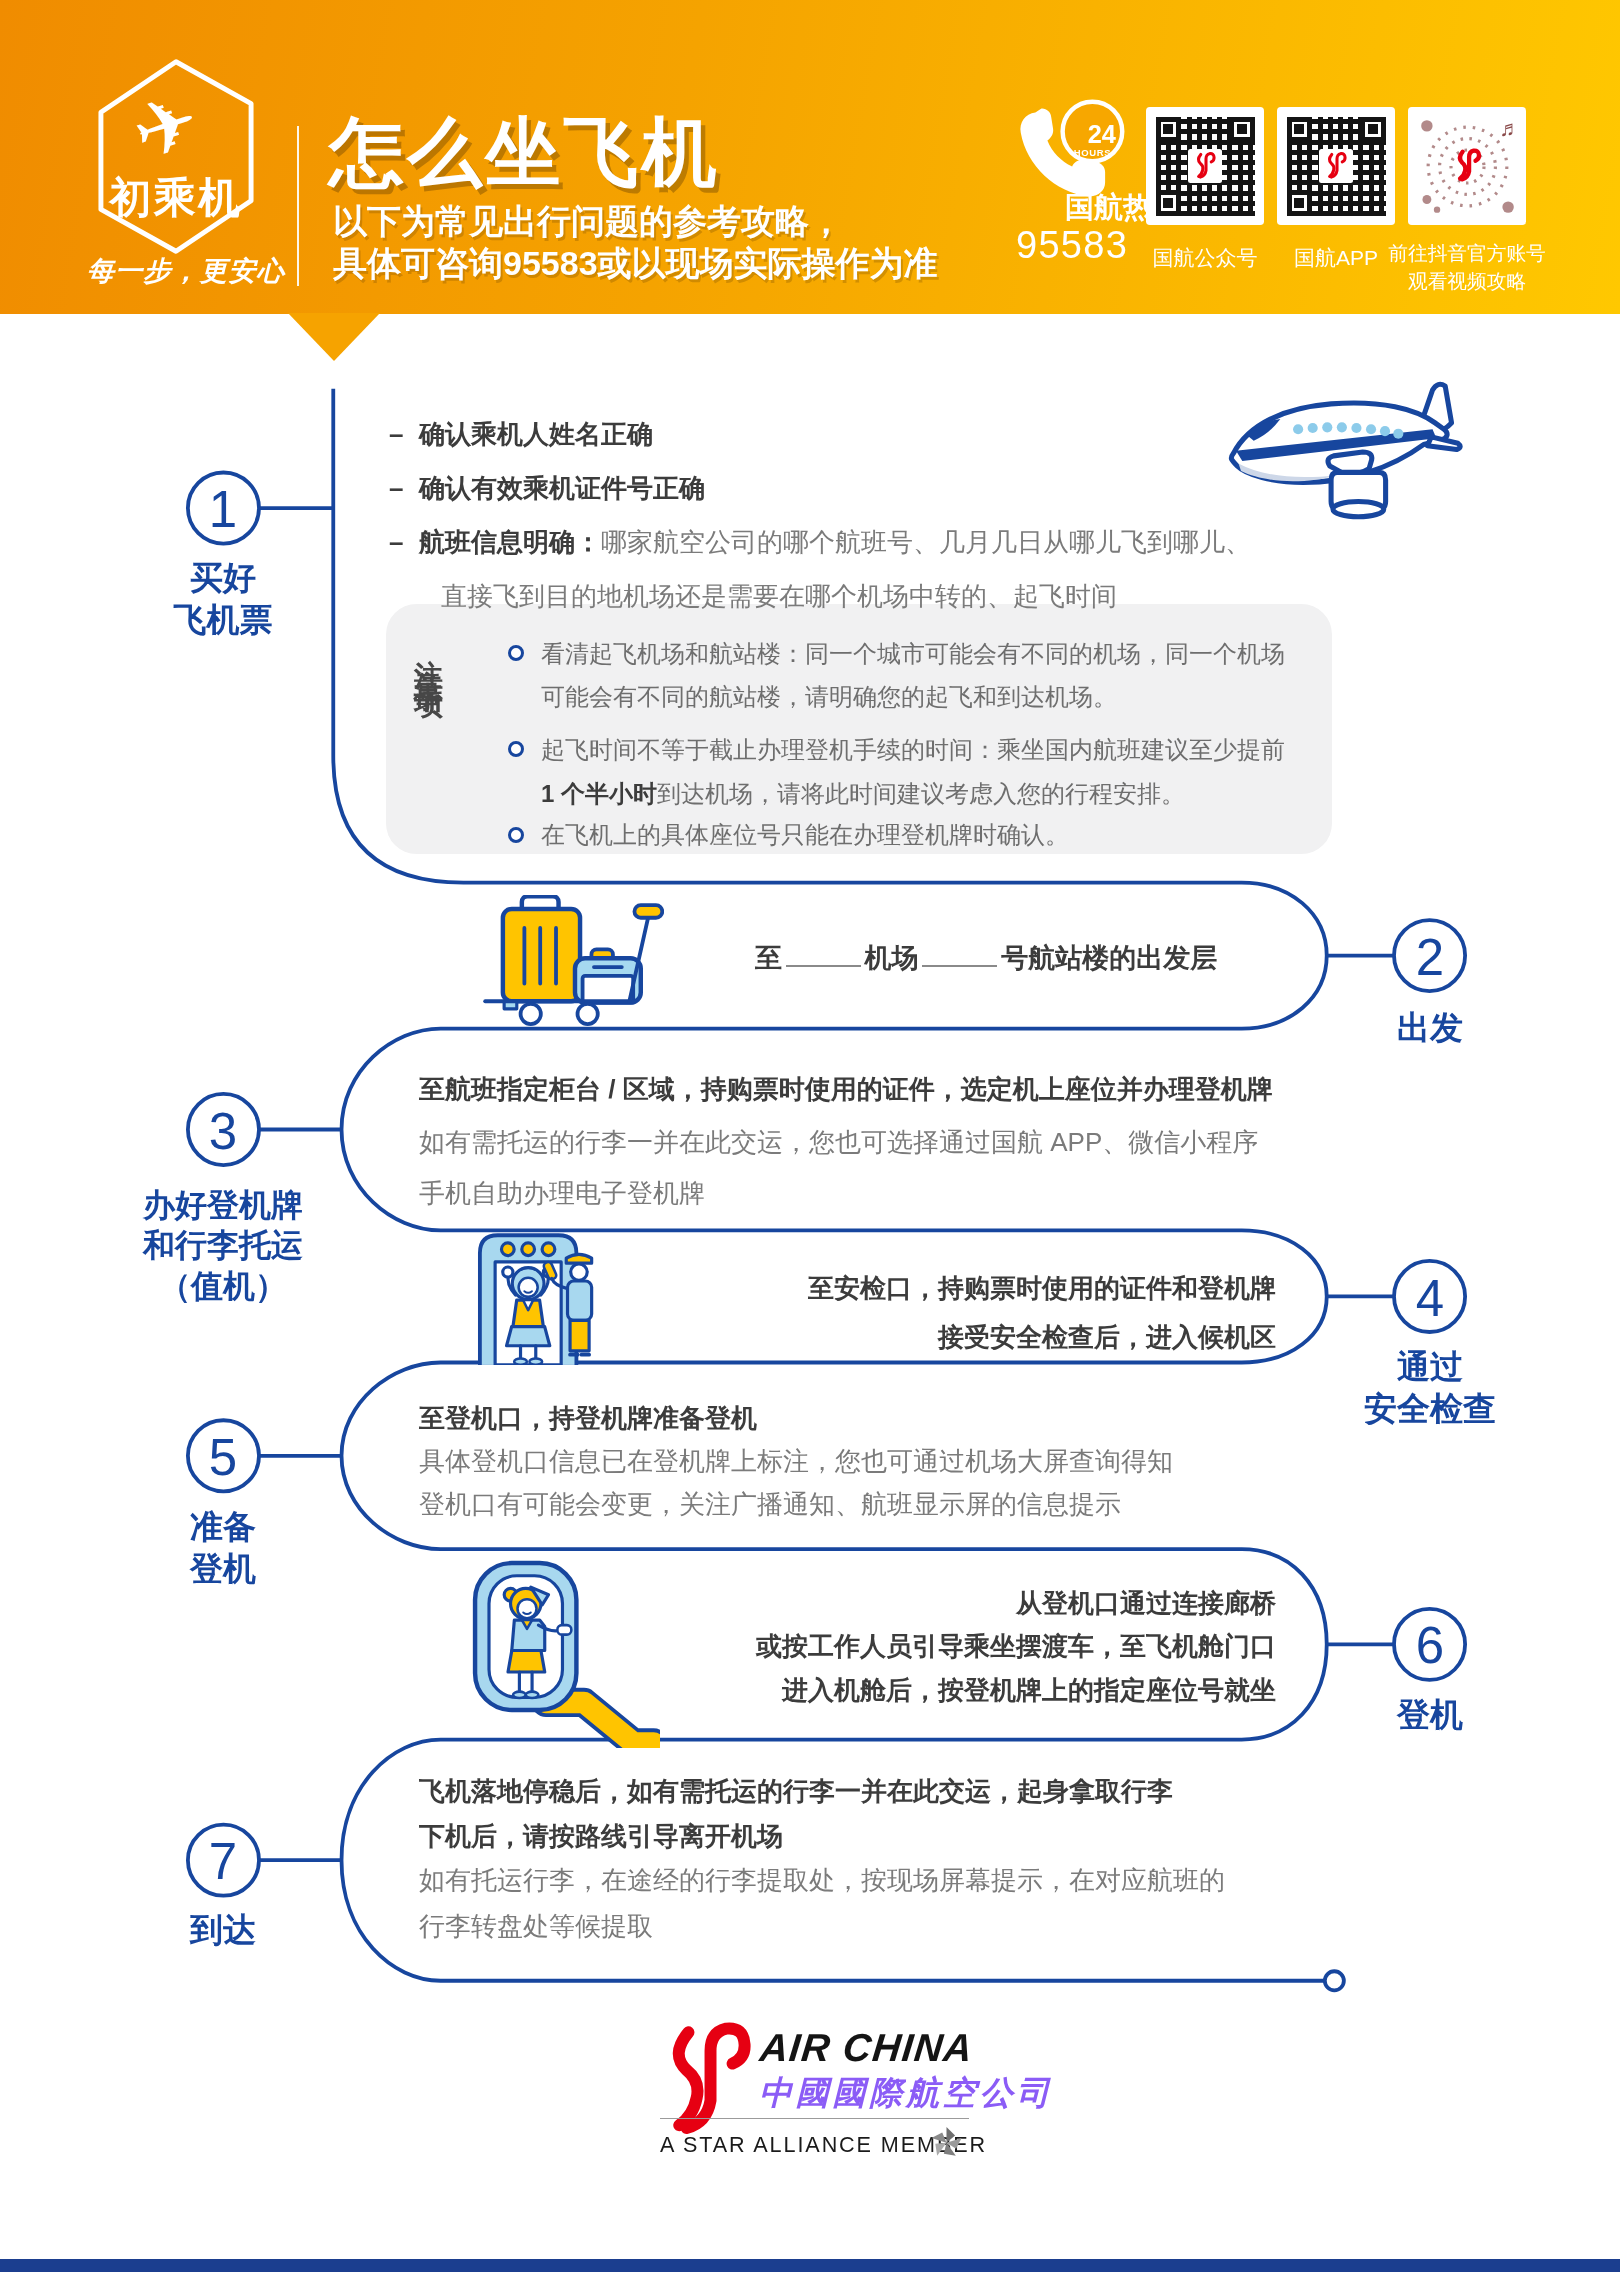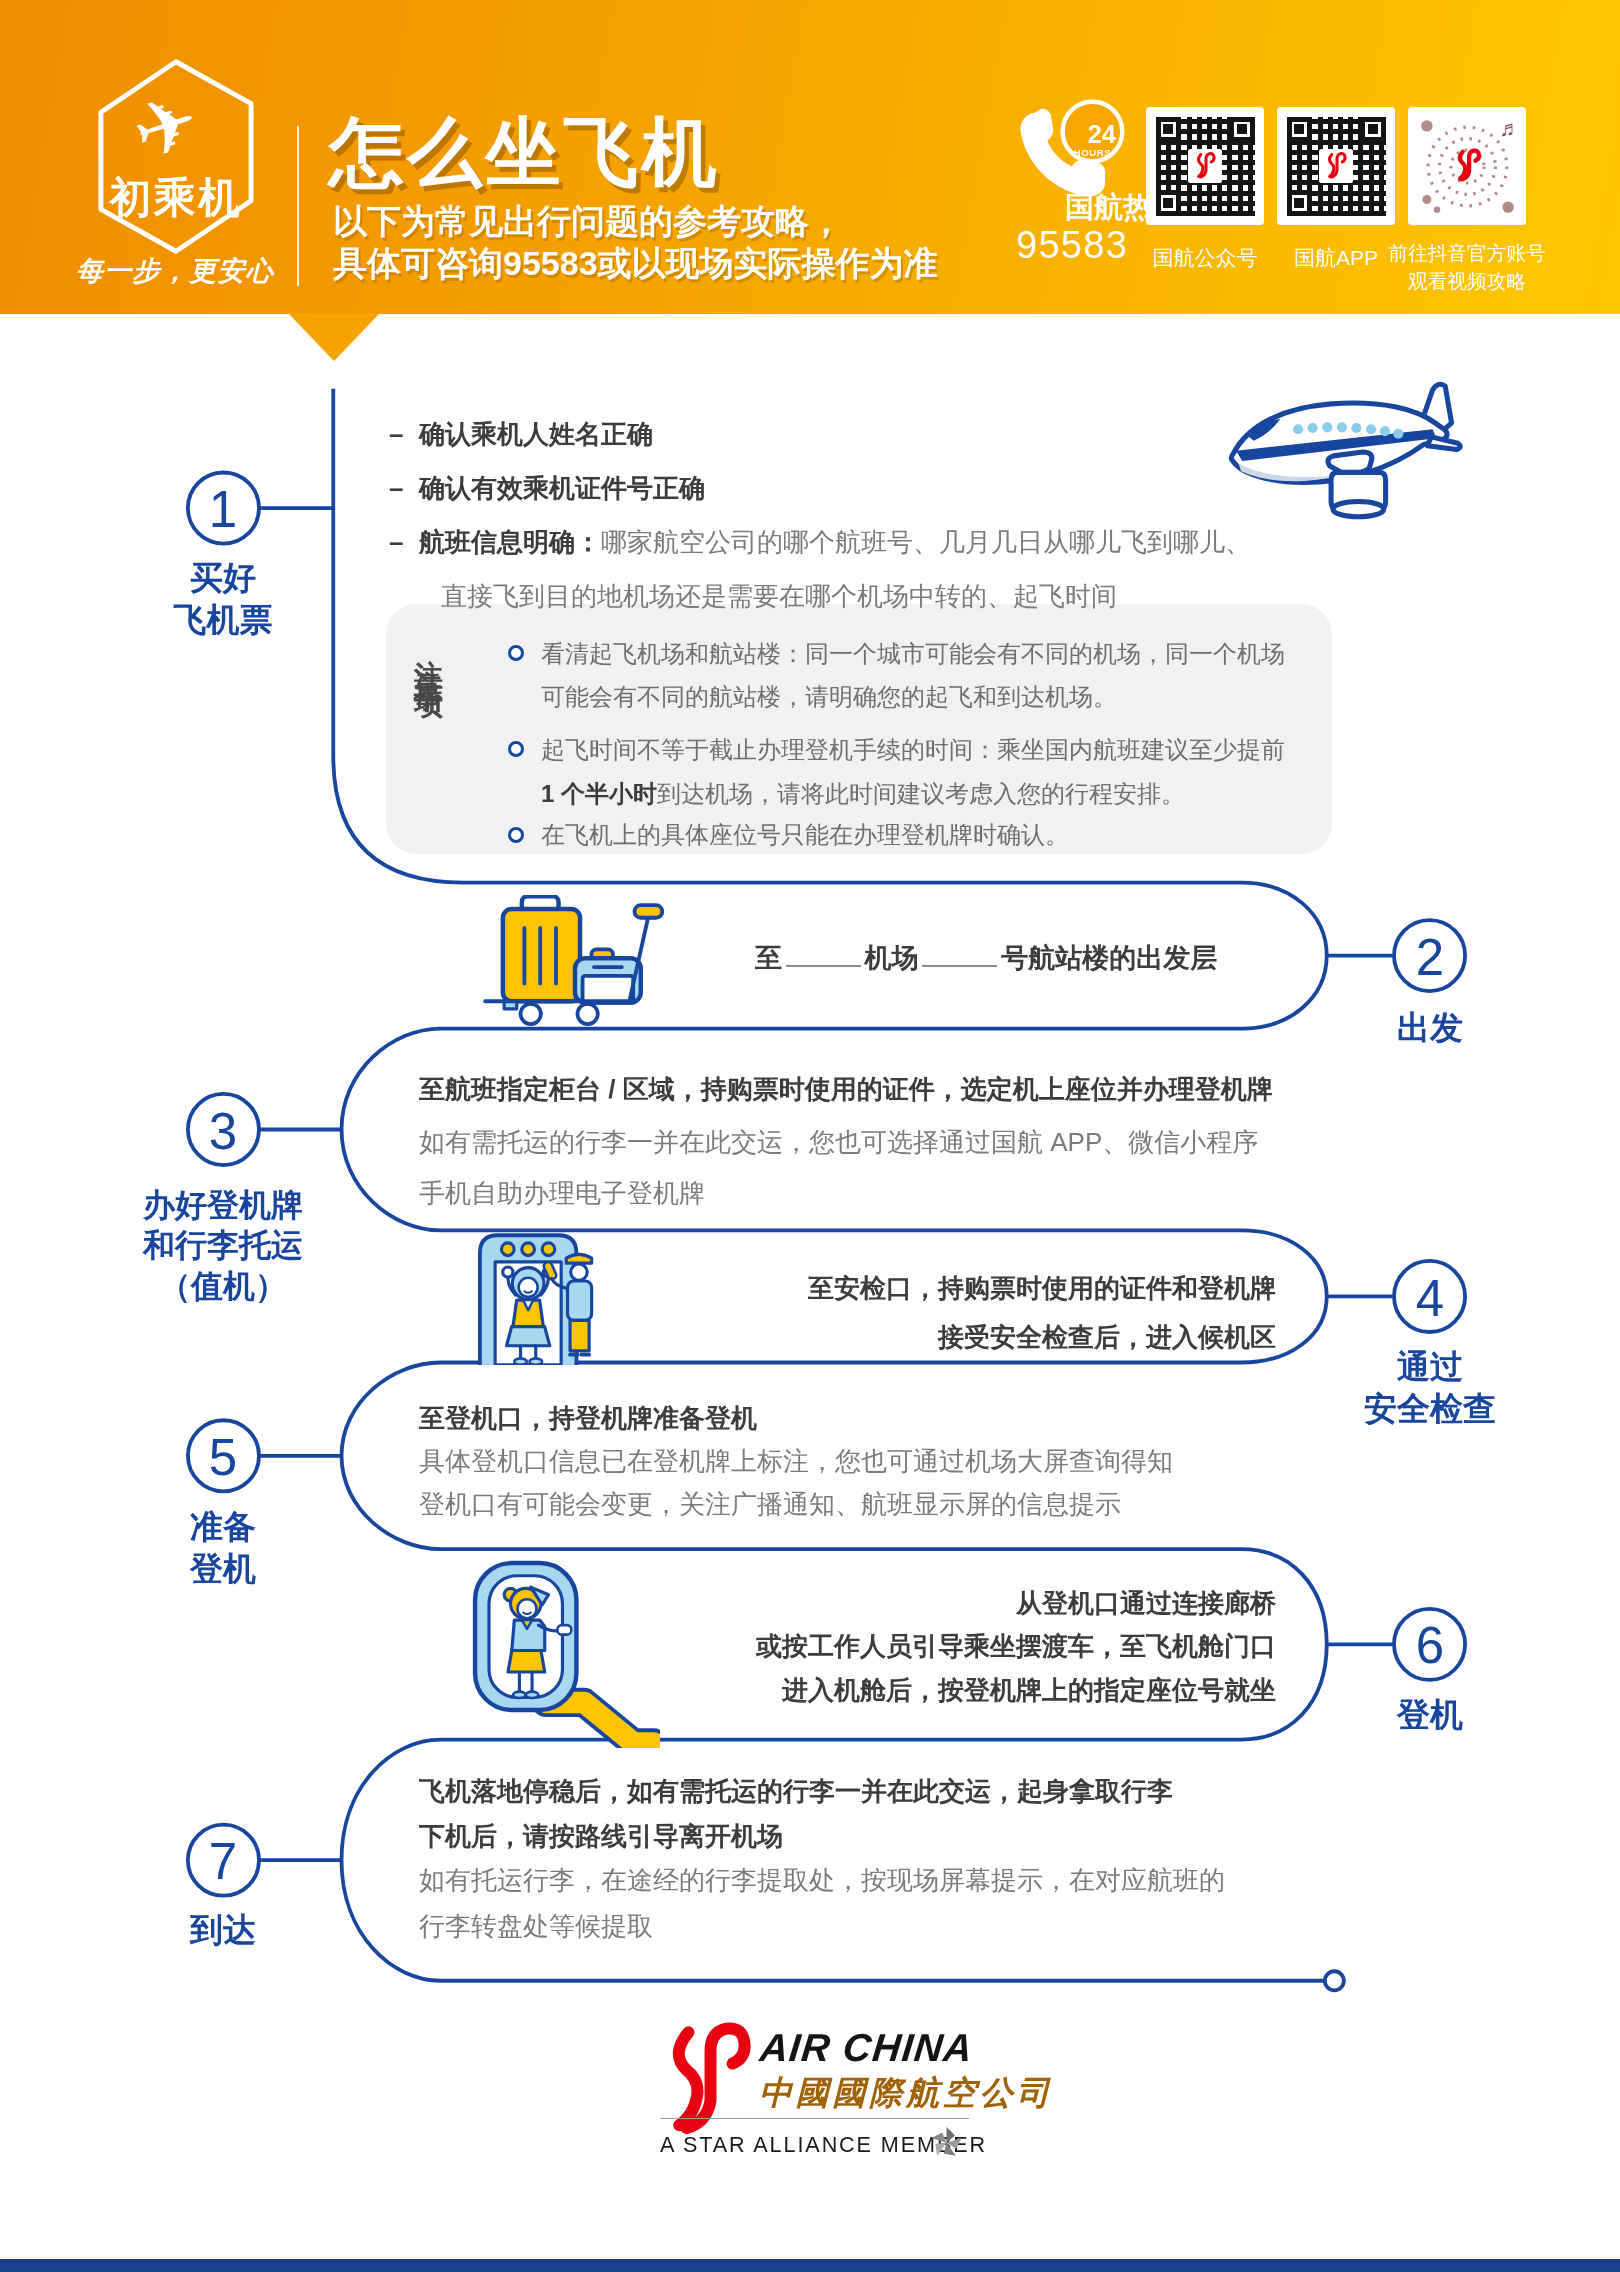--- a/index.html
+++ b/index.html
@@ -20,21 +20,21 @@
 .htri{position:absolute;left:288px;top:313px;width:0;height:0;
   border-left:46px solid transparent;border-right:46px solid transparent;border-top:48px solid #F6A300}
 .title{position:absolute;left:329px;top:103px;font-size:75px;font-weight:800;color:#fff;
   letter-spacing:3.2px;text-shadow:4.4px 5.1px 0 rgba(104,66,0,.40);white-space:nowrap}
 .sub{position:absolute;color:#fff;font-weight:700;font-size:34px;white-space:nowrap;
   text-shadow:1.9px 2.5px 0 rgba(104,66,0,.26)}
 .wdiv{position:absolute;left:297px;top:126px;width:1.9px;height:160px;background:rgba(255,255,255,.92)}
 .hexlogo{position:absolute;left:96px;top:58px}
 .logotxt{position:absolute;left:96px;top:170px;width:160px;text-align:center;color:#fff;
   font-size:42px;font-weight:800;letter-spacing:2.5px}
-.slogan{position:absolute;left:76px;top:253px;width:209px;text-align:left;color:#fff;
+.slogan{position:absolute;left:76px;top:253px;width:209px;text-align:right;color:#fff;
   font-size:27px;font-style:italic;font-weight:700;letter-spacing:1.3px}
 .qr{position:absolute;width:118px;height:118px;background:#fff;border-radius:3.8px;padding:9.5px}
 .qrpat{width:100%;height:100%;position:relative;
   background:repeating-linear-gradient(90deg,#141414 0 5.1px,transparent 5.1px 10.2px),
              repeating-linear-gradient(0deg,#141414 0 5.1px,#fff 5.1px 10.2px)}
 .fp{position:absolute;width:25.4px;height:25.4px;border:5.1px solid #141414;background:#fff}
 .fp::after{content:"";position:absolute;inset:2.5px;background:#141414}
 .qlogo{position:absolute;left:50%;top:50%;transform:translate(-50%,-50%);width:34px;height:34px;
   background:#fff;display:flex;align-items:center;justify-content:center;border-radius:2.5px}
 .qlabel{position:absolute;color:#fff;font-size:21px;font-weight:500;transform:translateX(-50%);white-space:nowrap}
@@ -43,21 +43,21 @@
 .vtitle{position:absolute;left:410px;top:635px;font-size:29px;font-weight:700;color:#474747;
   writing-mode:vertical-rl;letter-spacing:11.4px;line-height:38px}
 .nb{position:absolute;width:16px;height:16px;border:3.2px solid #17469E;border-radius:50%;background:#fff}
 .nt{font-size:24px;color:#6e6e6e}
 .ntb{font-weight:700;color:#3c3c3c}
 
 .blank{display:inline-block;width:75px;height:29px;border-bottom:2.5px solid #8a8a8a;margin:0 3.8px;vertical-align:baseline}
 
 .brand{position:absolute;left:760px;top:2026px;font-size:39px;font-weight:800;color:#141414;
   font-style:italic;letter-spacing:1.3px;transform:skewX(-6deg);white-space:nowrap}
-.brandcn{position:absolute;left:759px;top:2071px;font-size:33px;font-weight:700;color:#a16207;
+.brandcn{position:absolute;left:759px;top:2071px;font-size:33px;font-weight:700;color:#8b5cf6;
   font-family:"Liberation Serif","DejaVu Serif",serif;font-style:italic;letter-spacing:3.8px;white-space:nowrap}
 .fdiv{position:absolute;left:660px;top:2118px;width:309px;height:1.3px;background:#9b9b9b}
 .alliance{position:absolute;left:660px;top:2132px;font-size:21.6px;color:#1a1a1a;letter-spacing:1.9px;white-space:nowrap}
 .bottombar{position:absolute;left:0;top:2259px;width:1620px;height:14px;background:#1B3E8F}
 </style>
 </head>
 <body>
 
 <div id="canvas">
 

